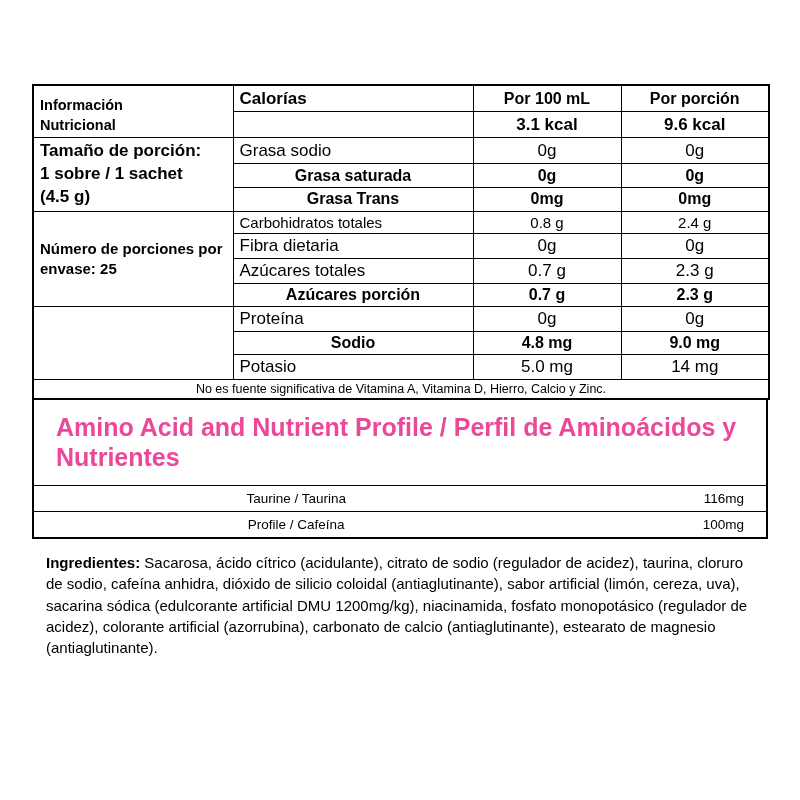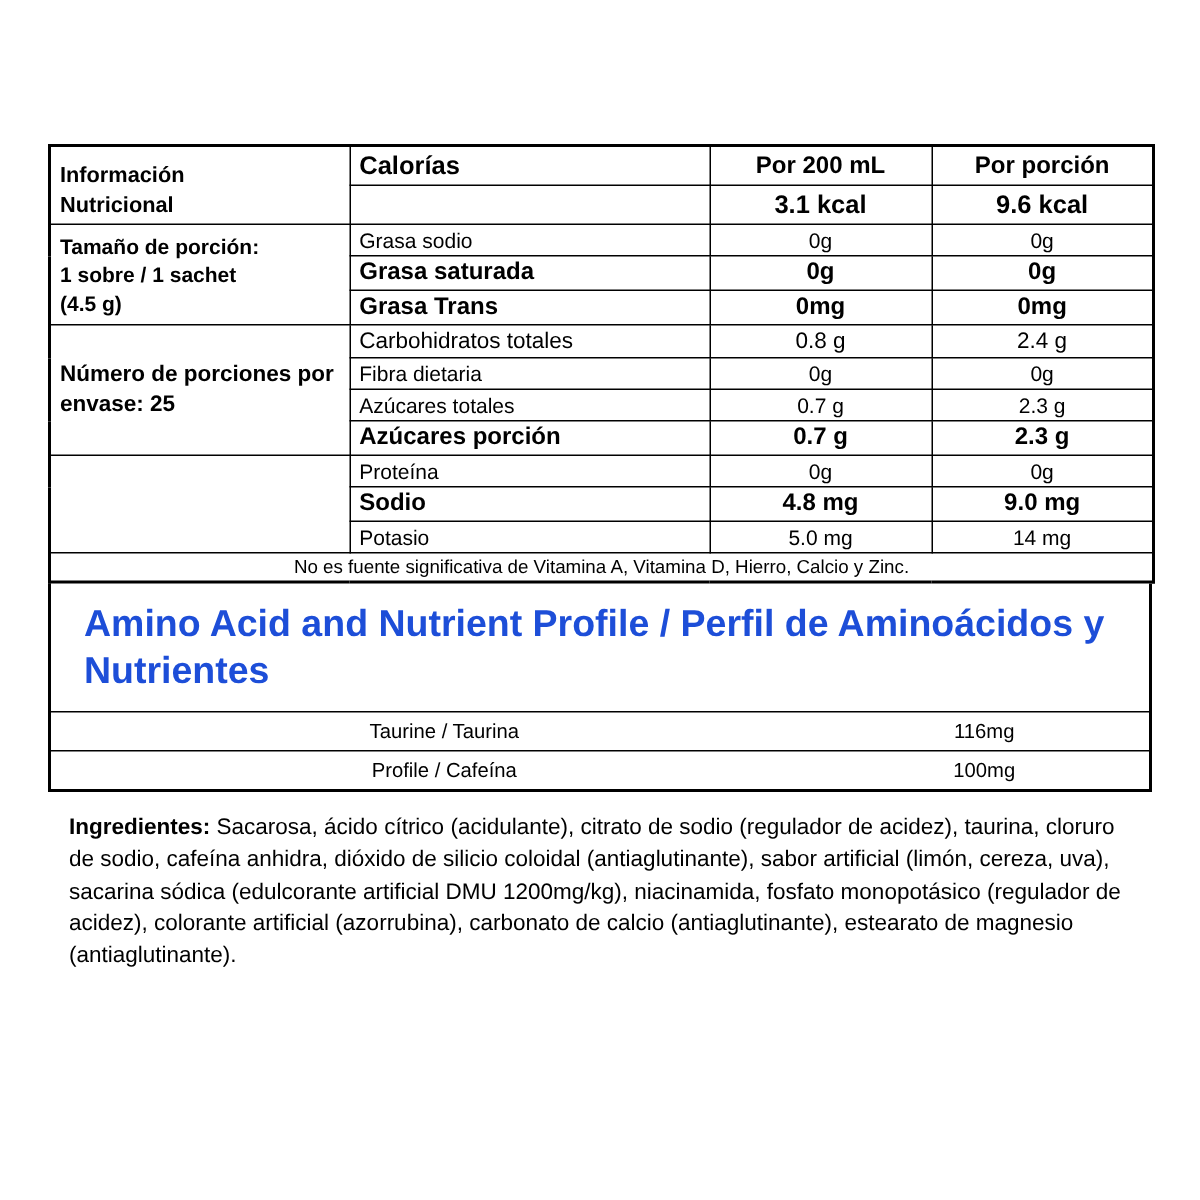--- a/index.html
+++ b/index.html
@@ -16,21 +16,21 @@
   }
   .page {
     position: relative;
     width: 800px;
     height: 800px;
     box-sizing: border-box;
   }
   .label-wrap {
     position: absolute;
     left: 32px;
-    top: 96px;
+    top: 84px;
     width: 736px;
   }
 
   
   table.nutrition {
     width: 100%;
     border-collapse: collapse;
     table-layout: fixed;
     border: 2px solid #000;
   }
@@ -64,26 +64,26 @@
     font-weight: bold;
     text-align: center;
   }
   .kcal-val {
     font-size: 17px;
     font-weight: bold;
     text-align: center;
     padding-top: 3px;
     padding-bottom: 3px;
   }
-  .row-small td { font-size: 14px; }
+  .row-small td { font-size: 17px; }
   .row-small .nm { text-align: left; }
   .row-small .vl { text-align: center; }
 
   .row-big td { font-size: 16px; font-weight: bold; }
-  .row-big .nm { text-align: left; }
+  .row-big .nm { text-align: center; }
   .row-big .vl { text-align: center; }
 
   .row-mid td { font-size: 15px; }
   .row-mid .nm { text-align: left; }
   .row-mid .vl { text-align: center; }
 
   .footnote-row td {
     font-size: 12.5px;
     text-align: center;
     padding-top: 3px;
@@ -95,34 +95,35 @@
     border-left: 2px solid #000;
     border-right: 2px solid #000;
     border-bottom: 2px solid #000;
     box-sizing: border-box;
   }
   .amino-title {
     font-size: 25px;
     font-weight: bold;
     line-height: 1.22;
     padding: 12px 18px 12px 22px;
-    color: #1d4ed8;
+    color: #ec4899;
   }
   table.amino {
     width: 100%;
     border-collapse: collapse;
     table-layout: fixed;
   }
   table.amino td {
     border-top: 1px solid #000;
     font-size: 13.5px;
     padding: 5px 10px 5px 22px;
     text-align: center;
   }
   table.amino td.val {
+    text-align: right;
     padding-right: 22px;
   }
 
   
   .ingredients {
     margin-top: 13px;
     font-size: 15px;
     line-height: 1.42;
     text-align: left;
     padding-left: 2px;
@@ -144,21 +145,21 @@
           <col class="col-a">
           <col class="col-b">
       </colgroup>
       <tbody>
         <tr>
           <td class="side-cell top" rowspan="2">
             <div>Información</div>
             <div>Nutricional</div>
           </td>
           <td class="hdr-name">Calorías</td>
-          <td class="hdr-col">Por 200 mL</td>
+          <td class="hdr-col">Por 100 mL</td>
           <td class="hdr-col">Por porción</td>
         </tr>
         <tr>
           <td class="hdr-name"></td>
           <td class="kcal-val">3.1 kcal</td>
           <td class="kcal-val">9.6 kcal</td>
         </tr>
 
         <tr class="row-small">
           <td class="side-cell" rowspan="3">

